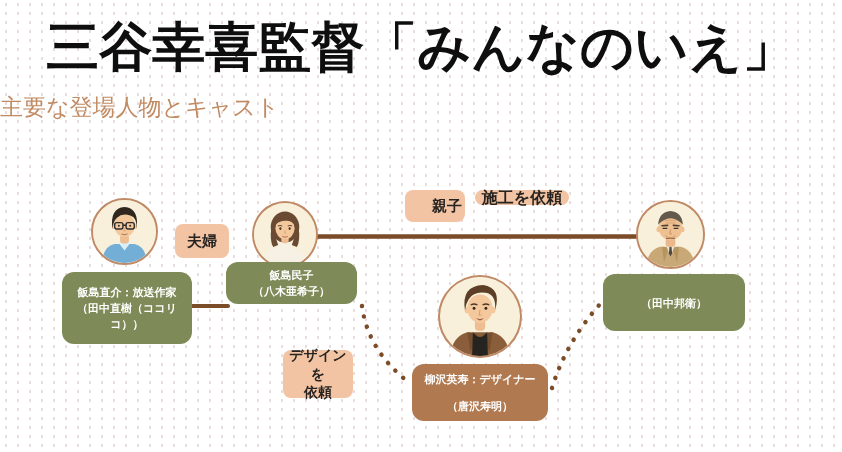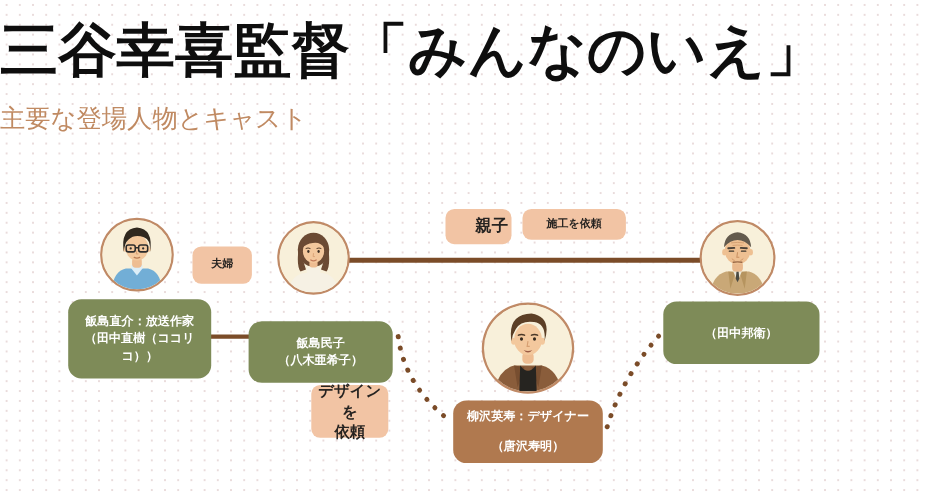--- a/index.html
+++ b/index.html
@@ -10,20 +10,21 @@
   .stage{
     position:relative;
     width:842px;height:452px;
     overflow:hidden;
     background-color:#ffffff;
     background-image:radial-gradient(circle,#e9dbdb 1.1px,rgba(0,0,0,0) 1.3px);
     background-size:12px 9px;
   }
   .title{
     position:absolute;left:0;top:16px;width:842px;
+    text-align:center;
     font-size:53px;font-weight:900;letter-spacing:0px;
     color:#0e0e0e;margin:0;line-height:1.18;
   }
   .subtitle{
     position:absolute;left:0;top:92px;width:776px;
     font-size:23px;font-weight:500;
     color:#c08a62;
   }
   svg.connectors{position:absolute;left:0;top:0;width:842px;height:452px;}
 
@@ -40,33 +41,33 @@
 
   .node-box{
     position:absolute;border-radius:12px;
     color:#ffffff;font-weight:bold;font-size:11px;line-height:16px;
     display:flex;flex-direction:column;justify-content:center;align-items:center;
     text-align:center;box-sizing:border-box;padding:4px 2px;
   }
   .green{background:#7e8b58;}
   .brown{background:#b0794f;}
   .box-husband{left:62px;top:272px;width:130px;height:72px;}
-  .box-wife{left:226px;top:292px;width:131px;height:56px;}
+  .box-wife{left:226px;top:262px;width:131px;height:42px;}
   .box-carpenter{left:603px;top:274px;width:142px;height:57px;}
   .box-designer{left:412px;top:364px;width:136px;height:57px;gap:11px;}
 
   .rel-label{
     position:absolute;background:#f2c4a4;border-radius:8px;
     color:#262321;font-weight:bold;
     display:flex;flex-direction:column;justify-content:center;align-items:center;
     text-align:center;box-sizing:border-box;line-height:1.35;
   }
-  .lab-couple{left:175px;top:224px;width:54px;height:34px;font-size:10px;}
+  .lab-couple{left:175px;top:224px;width:54px;height:34px;font-size:15px;}
   .lab-parent{left:405px;top:190px;width:60px;height:32px;font-size:15px;padding-left:24px;}
-  .lab-construction{left:475px;top:190px;width:94px;height:28px;font-size:10px;}
+  .lab-construction{left:475px;top:190px;width:94px;height:15px;font-size:16px;}
   .lab-design{left:283px;top:350px;width:70px;height:48px;font-size:14px;}
   .lab-rivalry{left:590px;top:361px;width:80px;height:31px;font-size:15px;}
 </style>
 </head>
 <body>
 
 <div class="stage">
 
   <h1 class="title">三谷幸喜監督「みんなのいえ」</h1>
   <div class="subtitle">主要な登場人物とキャスト</div>

